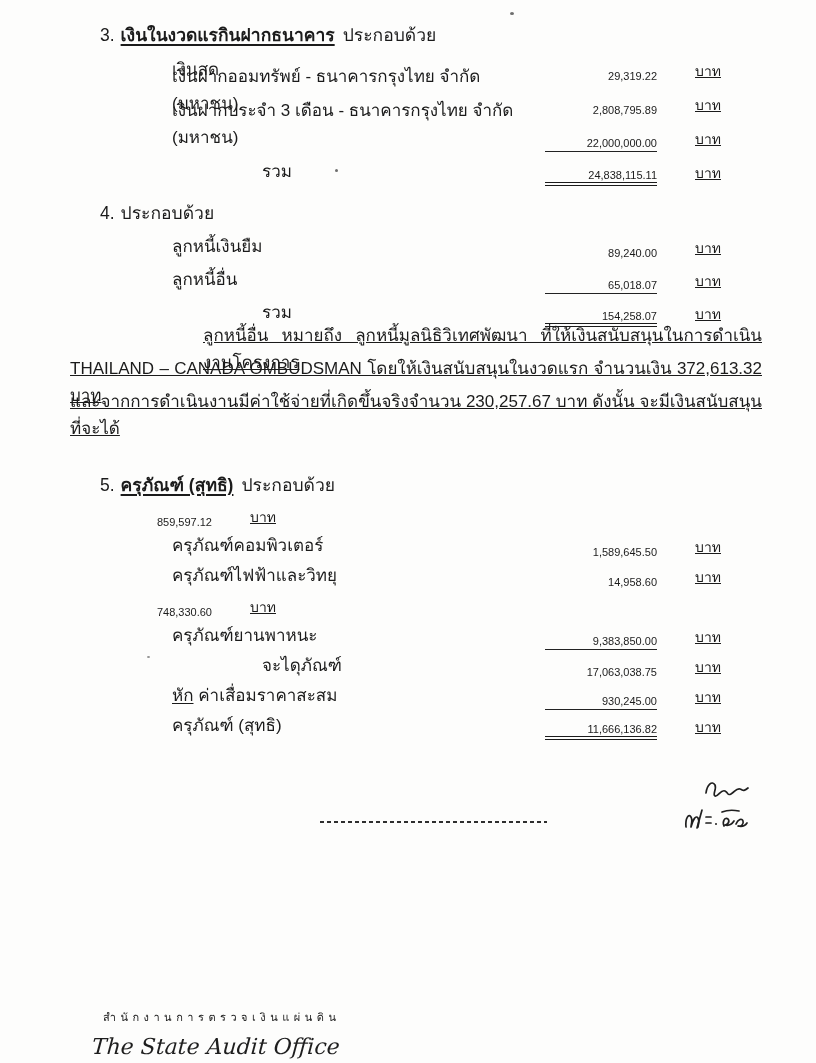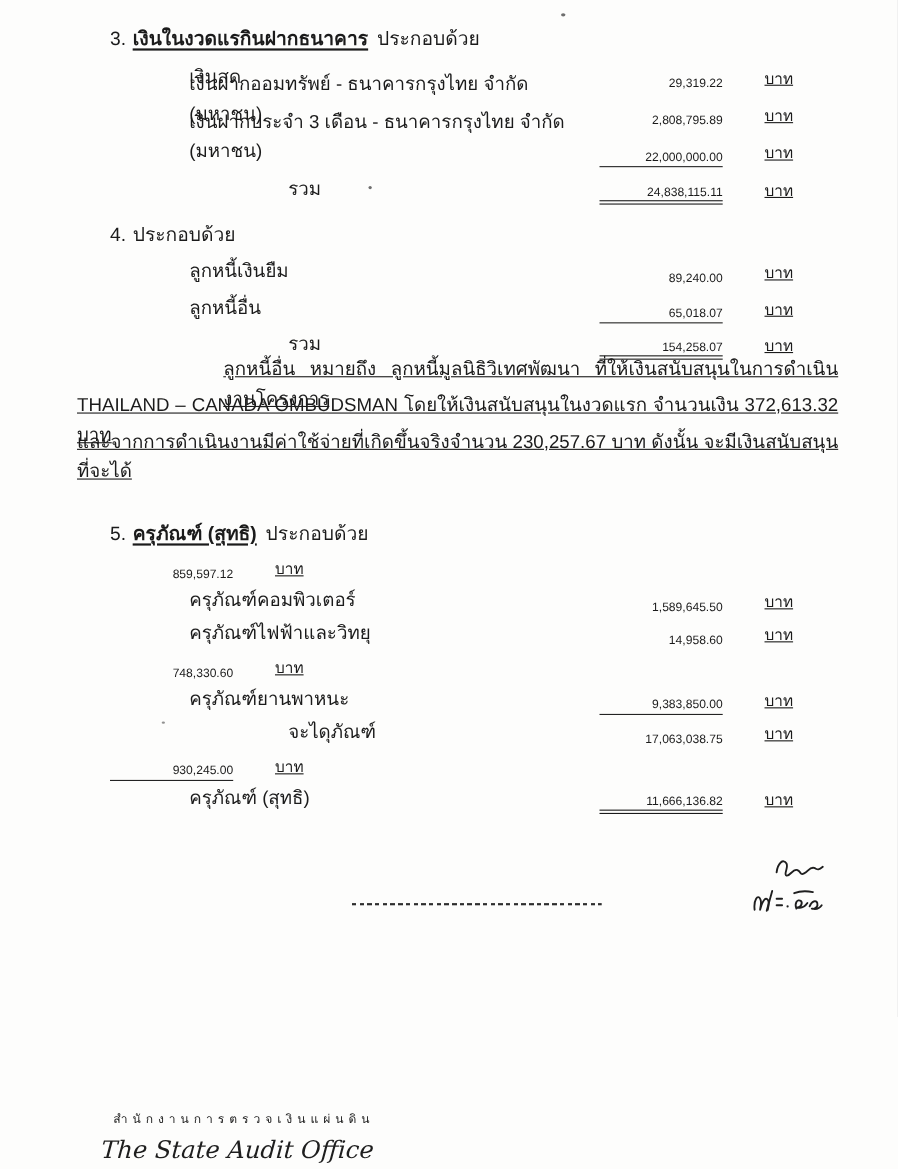--- a/index.html
+++ b/index.html
@@ -166,20 +166,21 @@
         <div class="label l-item">ครุภัณฑ์ยานพาหนะ</div>
         <div class="amount u1">9,383,850.00</div>
         <div class="unit">บาท</div>
       </div>
       <div class="row">
         <div class="label l-total">จะไดุภัณฑ์</div>
         <div class="amount">17,063,038.75</div>
         <div class="unit">บาท</div>
       </div>
       <div class="row">
+        <div class="label l-item"><span class="u-word">หัก</span><span> ค่าเสื่อมราคาสะสม</span></div>
         <div class="amount u1">930,245.00</div>
         <div class="unit">บาท</div>
       </div>
       <div class="row">
         <div class="label l-item">ครุภัณฑ์ (สุทธิ)</div>
         <div class="amount u2">11,666,136.82</div>
         <div class="unit">บาท</div>
       </div>
     </div>
   </div>

